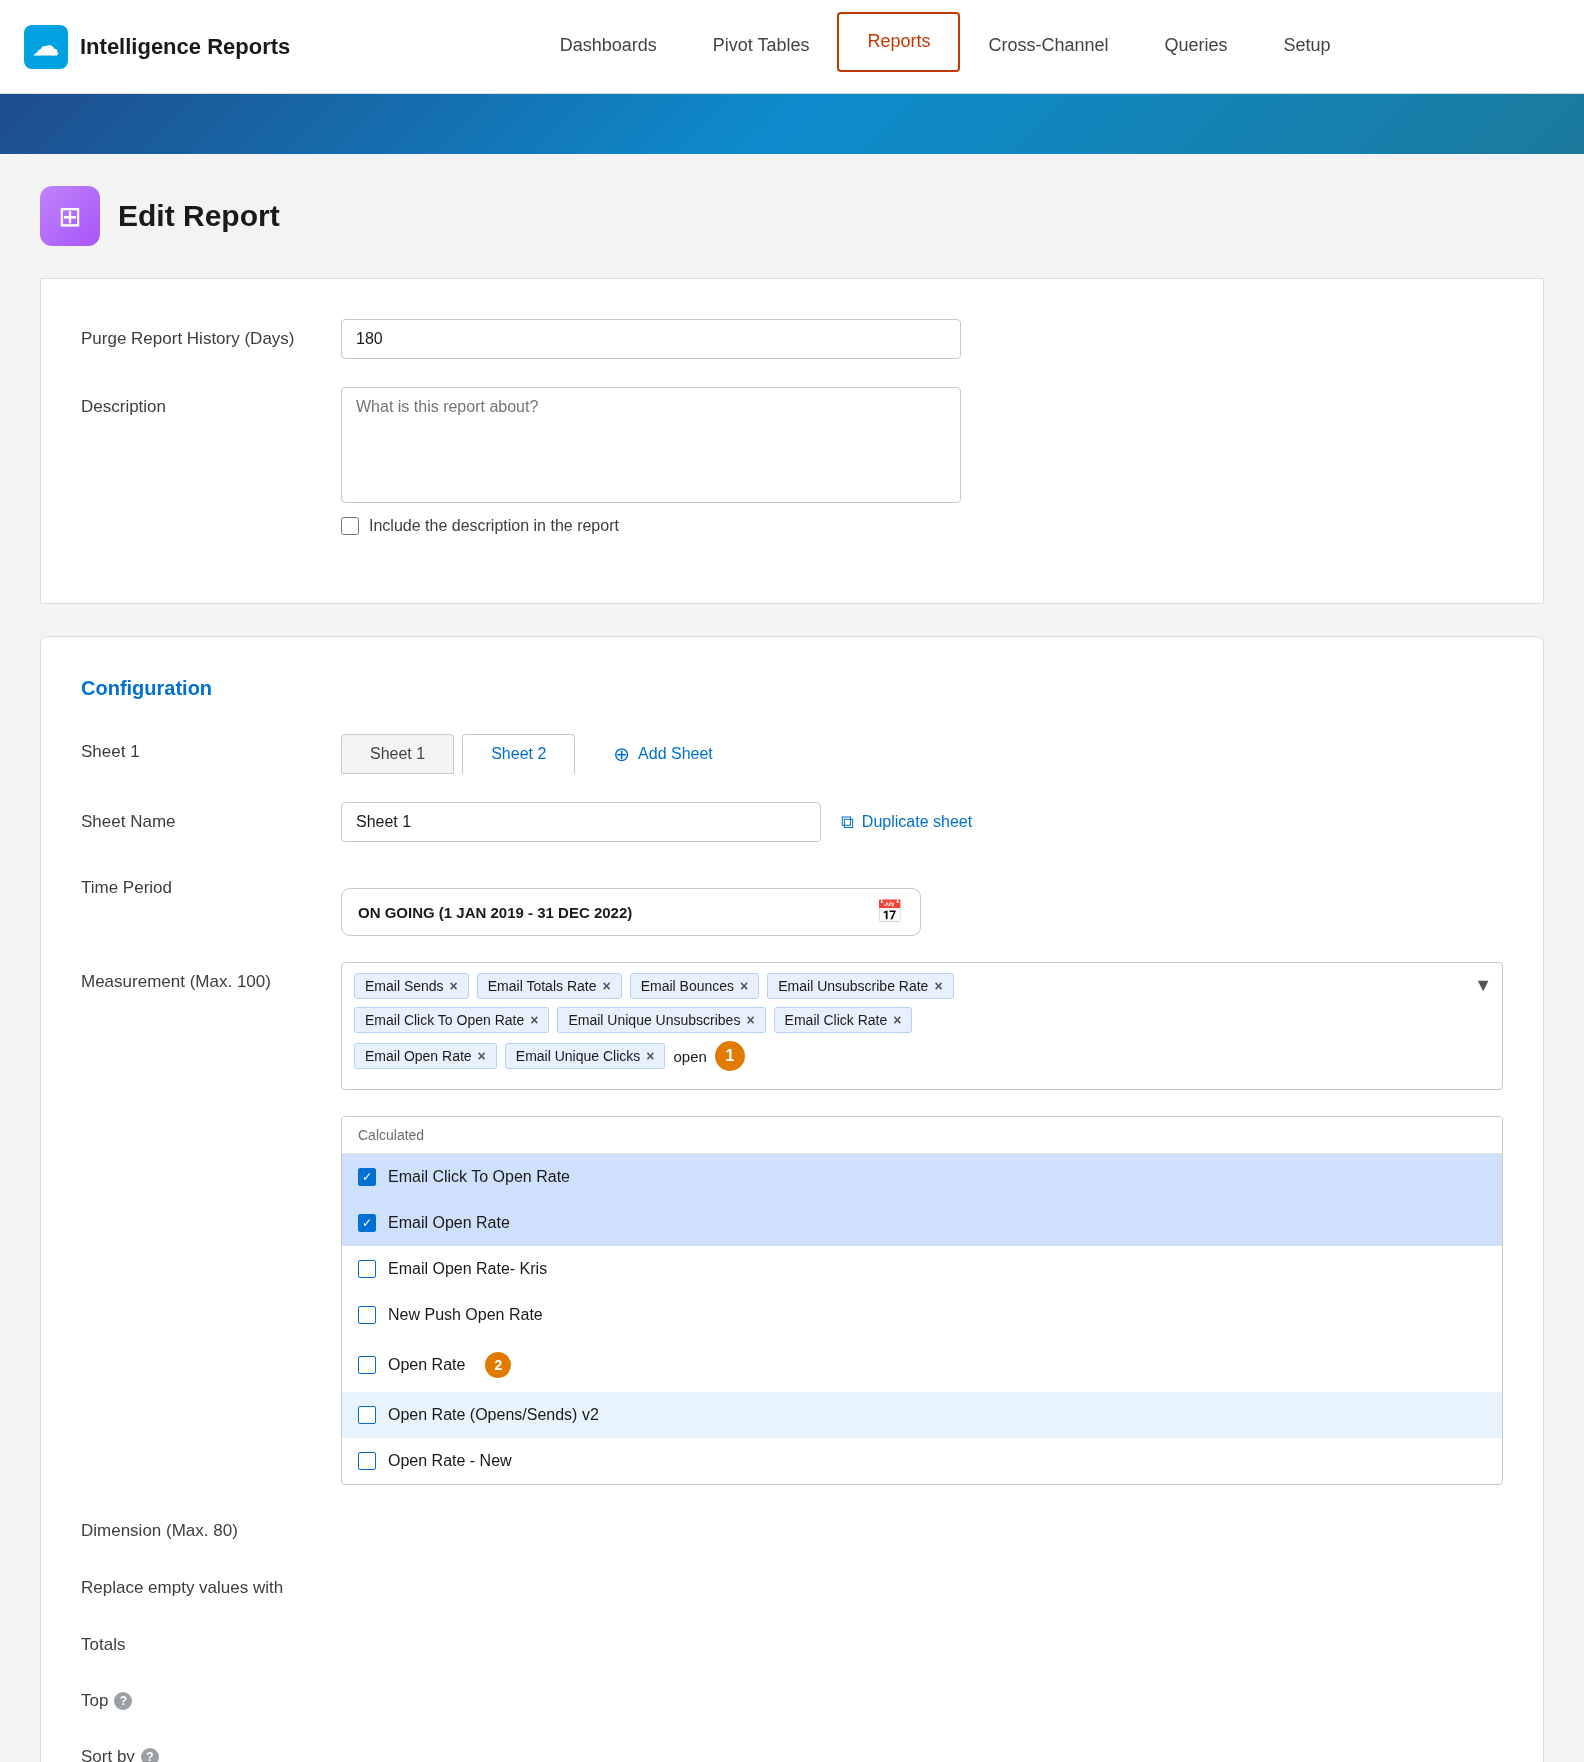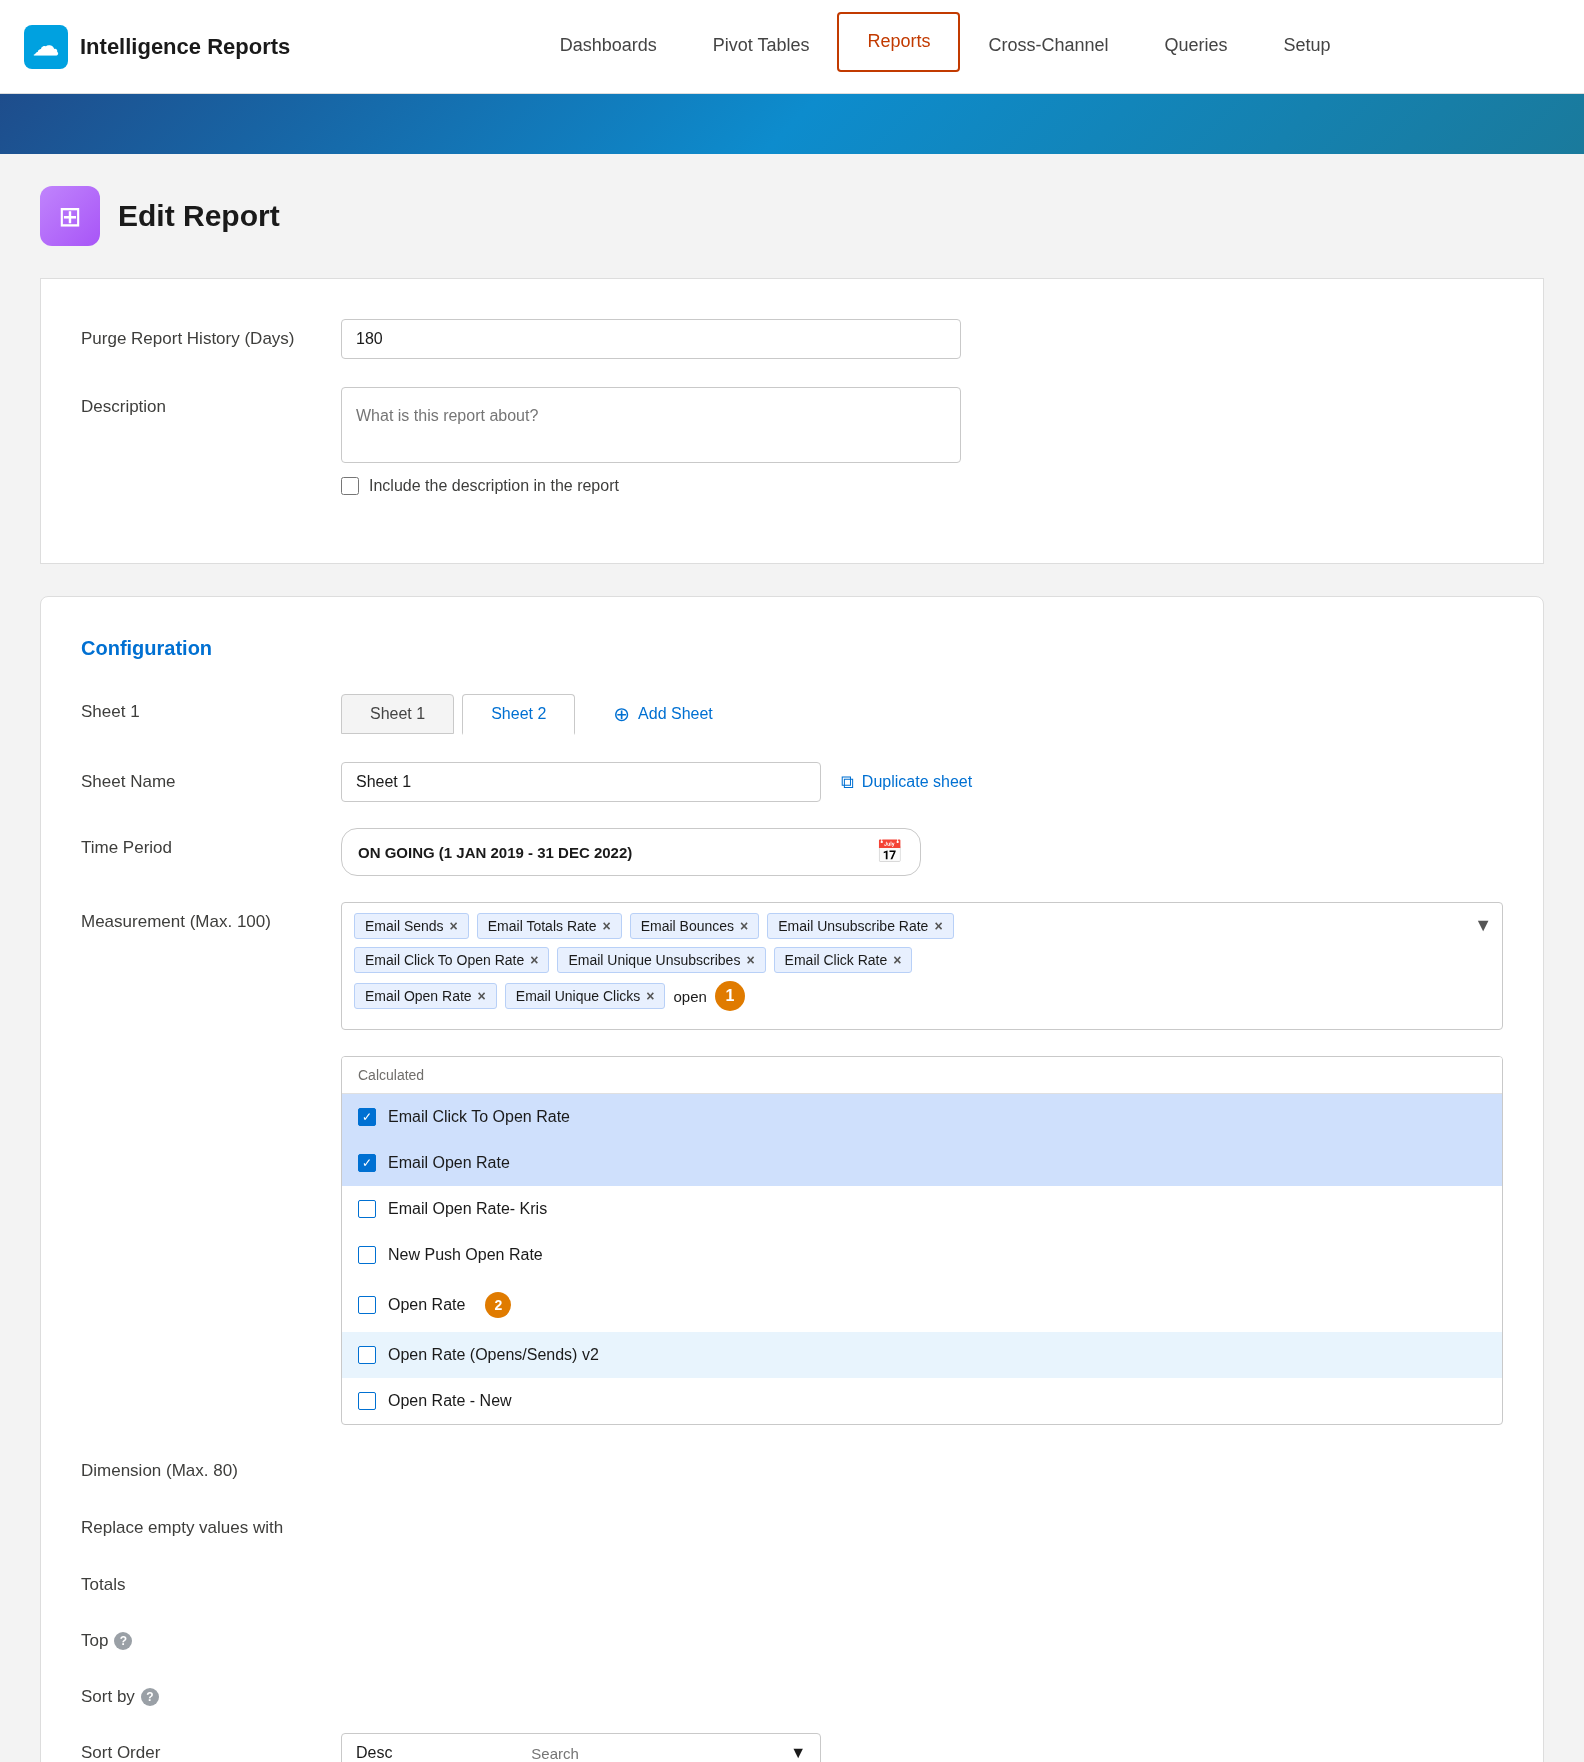--- a/index.html
+++ b/index.html
@@ -121,24 +121,24 @@
       width: 620px;
       border: 1px solid #c9c9c9;
       border-radius: 4px;
       padding: 10px 14px;
       font-size: 16px;
       color: #1a1a1a;
       background: white;
     }
     .form-textarea {
       width: 620px;
-      height: 76px;
+      height: 116px;
       border: 1px solid #c9c9c9;
       border-radius: 4px;
-      padding: 19px 14px;
+      padding: 10px 14px;
       font-size: 16px;
       color: #999;
       resize: none;
       background: white;
     }
     .checkbox-row {
       display: flex;
       align-items: center;
       gap: 10px;
       margin-top: 10px;
@@ -249,29 +249,30 @@
       border: none;
       white-space: nowrap;
     }
     .duplicate-icon { font-size: 18px; }
 
     
     .time-period-input {
       display: flex;
       align-items: center;
       border: 1px solid #c9c9c9;
-      border-radius: 16px;
+      border-radius: 9px;
       padding: 10px 16px;
       font-size: 15px;
       font-weight: 700;
       color: #1a1a1a;
       background: white;
       gap: 12px;
       width: 580px;
       cursor: pointer;
+      margin-top: 20px;
     }
     .calendar-icon { font-size: 22px; color: #555; }
 
     
     .measurement-wrap {
       flex: 1;
       border: 1px solid #c9c9c9;
       border-radius: 4px;
       padding: 10px 12px;
       background: white;

